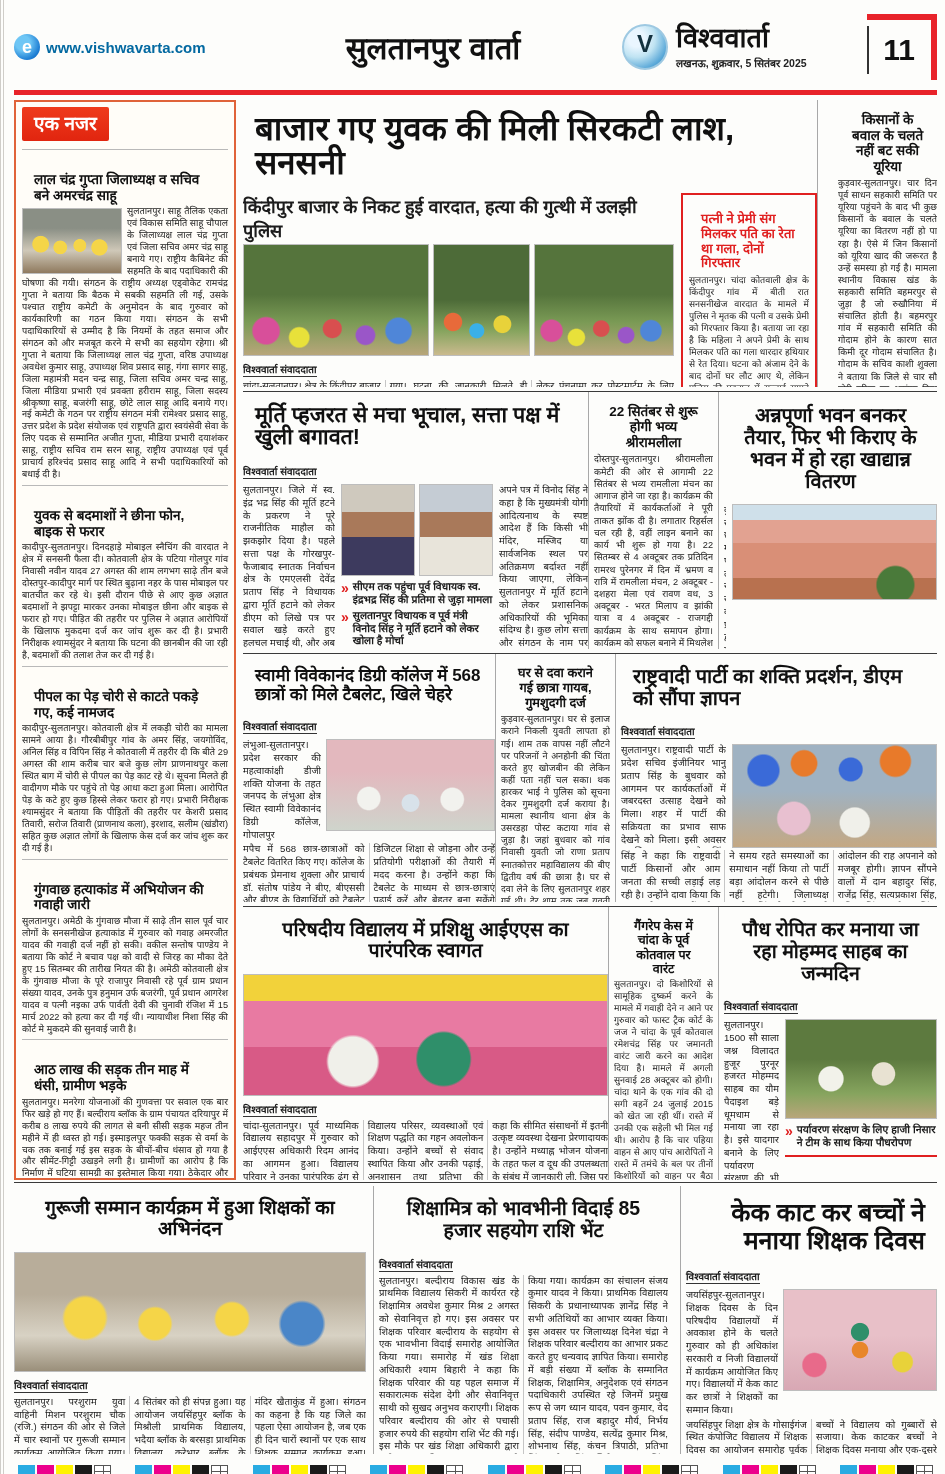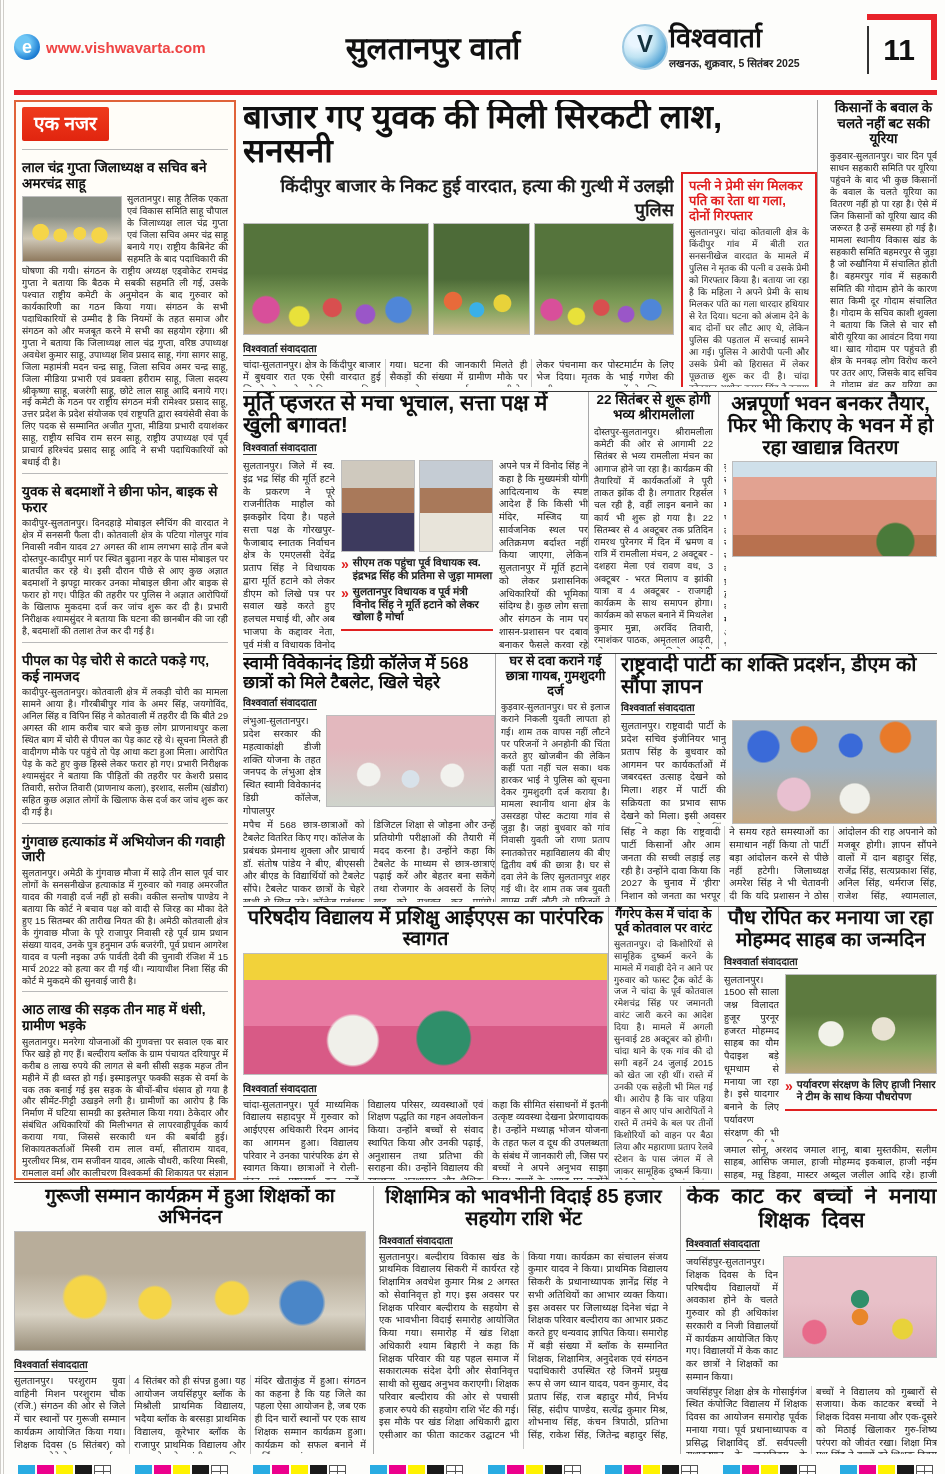--- a/index.html
+++ b/index.html
@@ -8,38 +8,38 @@
     font-family:"Liberation Sans","DejaVu Sans",sans-serif;color:#1c1c1c;
     position:relative;overflow:hidden;box-sizing:border-box;
     padding:6px 8px 0 10px;border-left:4px double #cfcdc8;
   }
   
   .masthead{height:82px;display:flex;align-items:center;position:relative;}
   .mh-left{display:flex;align-items:center;gap:6px;width:230px;}
   .e-logo{width:26px;height:26px;border-radius:50%;
     background:radial-gradient(circle at 35% 35%,#6ec6f5 0 30%,#1f7fd4 70%,#0f5fae 100%);
     color:#fff;font-weight:bold;font-size:18px;line-height:26px;text-align:center;}
-  .site-url{font-weight:bold;font-size:15px;color:#ef4444;}
+  .site-url{font-weight:bold;font-size:15px;color:#0369a1;}
   .mh-title{flex:1;text-align:center;font-size:31px;font-weight:bold;color:#111;letter-spacing:0;}
-  .mh-brand{display:flex;align-items:center;gap:1px;width:235px;}
+  .mh-brand{display:flex;align-items:center;gap:8px;width:235px;}
   .globe{width:42px;height:42px;border-radius:50%;
     background:radial-gradient(circle at 30% 30%,#eaf6ff 0 20%,#bfe3f2 45%,#5aa8d8 75%,#2c7fb8 100%);
     border:2px solid #9ec9e2;position:relative;}
   .globe::after{content:"V";position:absolute;left:0;right:0;top:4px;text-align:center;
     font-size:24px;font-weight:bold;color:#14323f;}
   .brand-stack{display:flex;flex-direction:column;}
   .brand-name{font-size:27px;font-weight:bold;color:#111;line-height:1;}
   .brand-date{font-size:10.5px;font-weight:bold;color:#222;margin-top:4px;}
   .pagebox{width:64px;height:60px;margin-left:10px;border-top:6px solid #e8232a;border-right:6px solid #e8232a;
     display:flex;align-items:center;justify-content:center;position:relative;}
   .pagebox .sep{position:absolute;left:0;top:6px;bottom:6px;width:2px;background:#333;}
   .pagenum{font-size:30px;font-weight:bold;color:#111;}
   .redrule{height:5px;background:#e8232a;margin:2px 0 5px 0;}
   
-  h1,h2,h3,h4{margin:0;color:#101010;font-weight:bold;}
+  h1,h2,h3,h4{margin:12px;color:#101010;font-weight:bold;}
   .byline{font-weight:bold;font-size:10px;border-bottom:1px solid #333;display:inline-block;margin:2px 0 3px 0;}
   .body{font-size:9.6px;line-height:1.33;text-align:justify;color:#1d1d1d;overflow:hidden;}
   .cols2{column-count:2;column-gap:9px;column-rule:1px solid #c6c6c6;}
   .cols3{column-count:3;column-gap:9px;column-rule:1px solid #c6c6c6;}
   .ph{overflow:hidden;border:1px solid #bdbdbd;box-sizing:border-box;}
   .vline{border-left:1px solid #a8a8a8;}
   .band{border-top:1px solid #3a3a3a;}
   
   .ph-crowd1{background:
     radial-gradient(circle at 12% 78%,#d84f9a 0 7%,transparent 8%),
@@ -108,27 +108,27 @@
   .sb-b{font-size:9.2px;line-height:1.3;text-align:justify;}
   .sb-photo{float:left;width:100px;height:66px;margin:2px 5px 2px 0;}
   
   .main{flex:1;display:flex;flex-direction:column;overflow:hidden;}
   
   .band1{display:flex;height:292px;overflow:hidden;}
   .lead{flex:1;overflow:hidden;}
   .lead h1{font-size:33px;line-height:1.04;}
   .lead-lower{display:flex;gap:7px;margin-top:3px;}
   .lead-left{flex:1;overflow:hidden;}
-  .lead-sub{font-size:18px;font-weight:bold;text-align:right;margin:1px 0 2px 0;}
+  .lead-sub{font-size:18px;font-weight:bold;text-align:left;margin:1px 0 2px 0;}
   .lead-photos{display:flex;gap:4px;height:112px;}
   .lead-photos .ph{height:100%;}
   .crime-box{width:136px;border:2px solid #e02020;padding:5px 6px;box-sizing:border-box;overflow:hidden;}
   .crime-box h4{color:#e02020;font-size:13px;line-height:1.15;margin-bottom:4px;}
   .crime-box .body{font-size:9px;}
-  .urea{width:120px;padding-left:12px;box-sizing:border-box;overflow:hidden;}
+  .urea{width:120px;padding-left:20px;box-sizing:border-box;overflow:hidden;}
   .urea h3{font-size:13.5px;line-height:1.15;text-align:center;margin-bottom:3px;}
   
   .band2{display:flex;height:262px;margin-top:4px;overflow:hidden;}
   .murti{width:345px;overflow:hidden;}
   .murti h2{font-size:21.5px;line-height:1.05;}
   .murti-row{display:flex;gap:6px;margin-top:2px;}
   .murti-c1{width:92px;}
   .murti-mid{width:152px;display:flex;flex-direction:column;gap:4px;}
   .murti-ports{display:flex;gap:4px;height:92px;}
   .murti-ports .ph{flex:1;height:100%;}
@@ -170,21 +170,21 @@
   .plant-right{width:152px;display:flex;flex-direction:column;gap:4px;}
   .plant-right .ph{height:100px;}
   
   .band5{display:flex;gap:7px;height:268px;margin-top:2px;padding-top:3px;overflow:hidden;}
   .guruji{width:352px;overflow:hidden;}
   .guruji h2{font-size:19px;line-height:1.1;text-align:center;}
   .guruji .ph{width:100%;height:120px;margin:3px 0;}
   .shiksha{width:300px;padding:0 5px;box-sizing:border-box;overflow:hidden;}
   .shiksha h2{font-size:19.5px;line-height:1.12;text-align:center;}
   .cake{flex:1;padding-left:5px;overflow:hidden;}
-  .cake h2{font-size:21px;line-height:1.12;text-align:center;font-family:Liberation Mono, monospace;}
+  .cake h2{font-size:25px;line-height:1.12;text-align:right;}
   .cake-row{display:flex;gap:5px;margin:2px 0;}
   .cake-row .body{width:92px;}
   .cake-row .ph{flex:1;height:102px;}
   
   .colorbars{display:flex;justify-content:space-between;align-items:center;height:26px;margin-top:4px;padding:0 4px;}
   .cb-group{display:flex;gap:2px;align-items:center;}
   .cb{width:17px;height:13px;}
   .cb-c{background:#29abe2;} .cb-m{background:#ec008c;} .cb-y{background:#fff200;} .cb-k{background:#1a1a1a;}
   .cb-reg{width:17px;height:13px;border:1px solid #555;box-sizing:border-box;position:relative;background:#fff;}
   .cb-reg::before{content:"";position:absolute;left:50%;top:0;bottom:0;width:1px;background:#555;}

